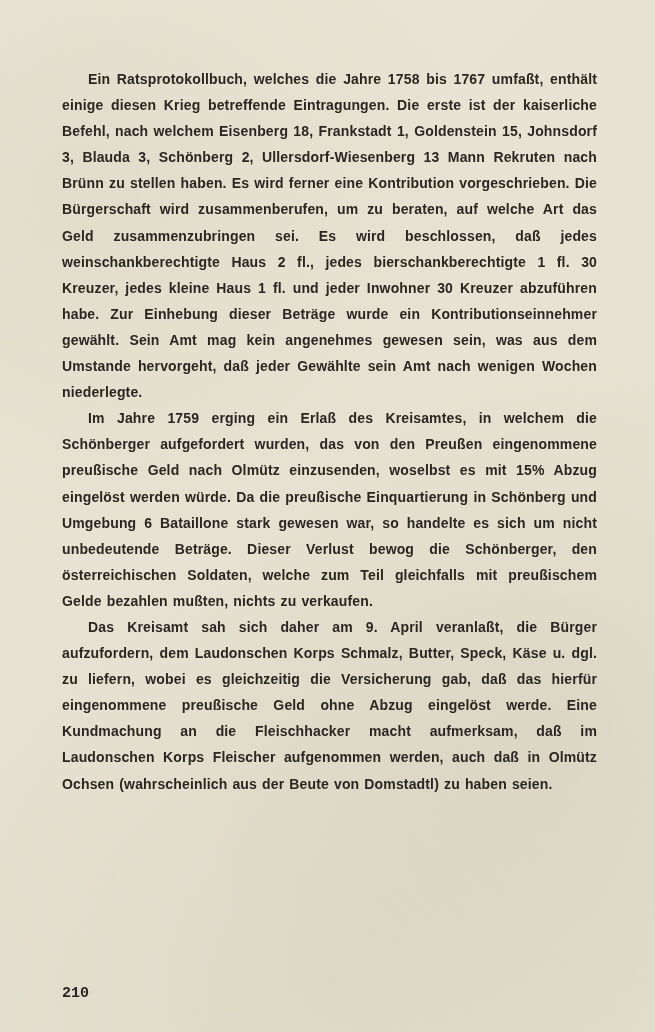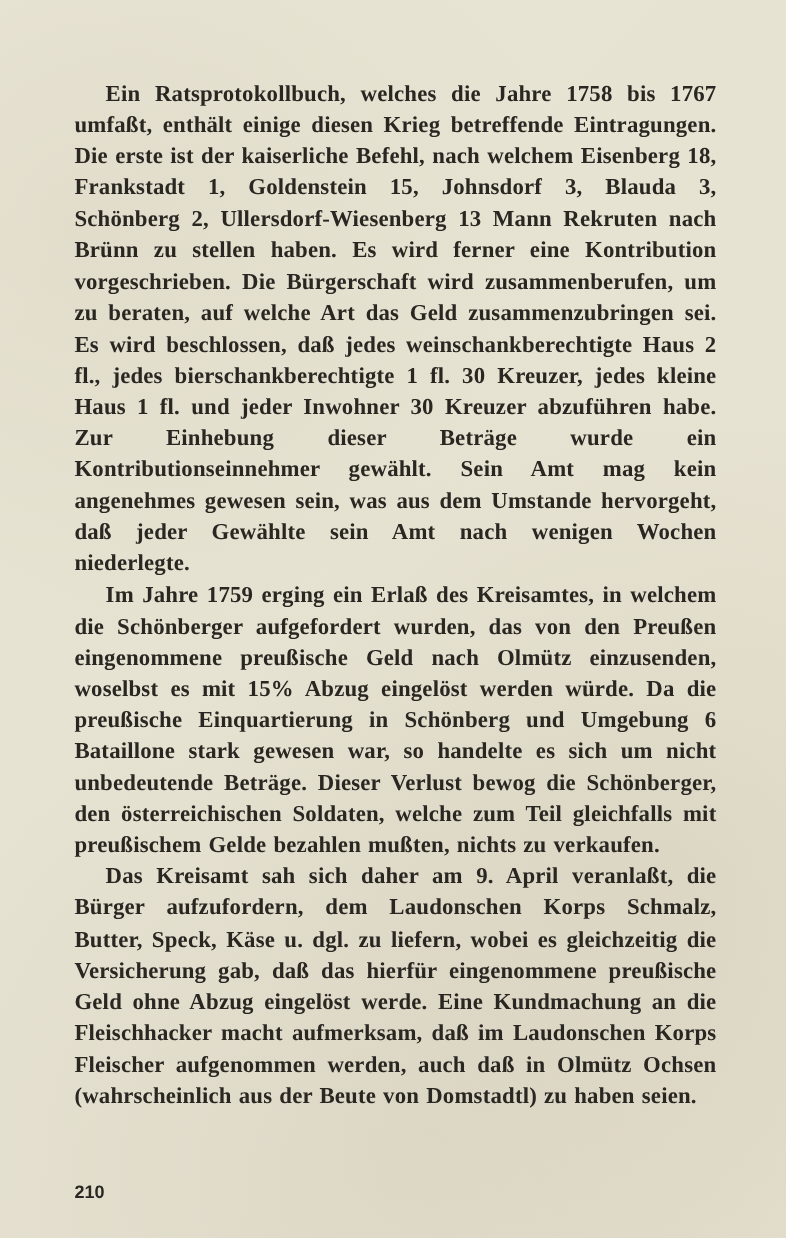--- a/index.html
+++ b/index.html
@@ -30,41 +30,41 @@
       radial-gradient(circle at 50% 95%, rgba(120,110,85,0.08) 0%, rgba(120,110,85,0) 45%);
   }
   #body-text {
     position: absolute;
     left: 62px;
     top: 66px;
     width: 535px;
   }
   p.para {
     margin: 0;
-    font-size: 19px;
+    font-size: 14px;
     line-height: 26.1px;
     color: #2a2722;
     text-align: justify;
     text-indent: 26px;
     letter-spacing: 0.15px;
     font-weight: 600;
     word-spacing: 1px;
-    font-family: Liberation Serif, serif;
+    font-family: Liberation Sans, sans-serif;
   }
   p.para + p.para {
     margin-top: 0px;
   }
   #page-number {
     position: absolute;
     left: 62px;
     top: 985px;
     font-size: 15px;
     color: #2a2722;
     font-weight: 600;
-    font-family: Liberation Sans, sans-serif;
+    font-family: Liberation Mono, monospace;
   }
 </style>
 </head>
 <body>
 
 <div id="page">
   <div class="texture"></div>
 
   <div id="body-text">
     <p class="para">Ein Ratsprotokollbuch, welches die Jahre 1758 bis 1767 umfaßt, enthält einige diesen Krieg betreffende Eintragungen. Die erste ist der kaiserliche Befehl, nach welchem Eisenberg 18, Frankstadt 1, Goldenstein 15, Johnsdorf 3, Blauda 3, Schönberg 2, Ullersdorf-Wiesenberg 13 Mann Rekruten nach Brünn zu stellen haben. Es wird ferner eine Kontribution vorgeschrieben. Die Bürgerschaft wird zusammenberufen, um zu beraten, auf welche Art das Geld zusammenzubringen sei. Es wird beschlossen, daß jedes weinschankberechtigte Haus 2 fl., jedes bierschankberechtigte 1 fl. 30 Kreuzer, jedes kleine Haus 1 fl. und jeder Inwohner 30 Kreuzer abzuführen habe. Zur Einhebung dieser Beträge wurde ein Kontributionseinnehmer gewählt. Sein Amt mag kein angenehmes gewesen sein, was aus dem Umstande hervorgeht, daß jeder Gewählte sein Amt nach wenigen Wochen niederlegte.</p>

